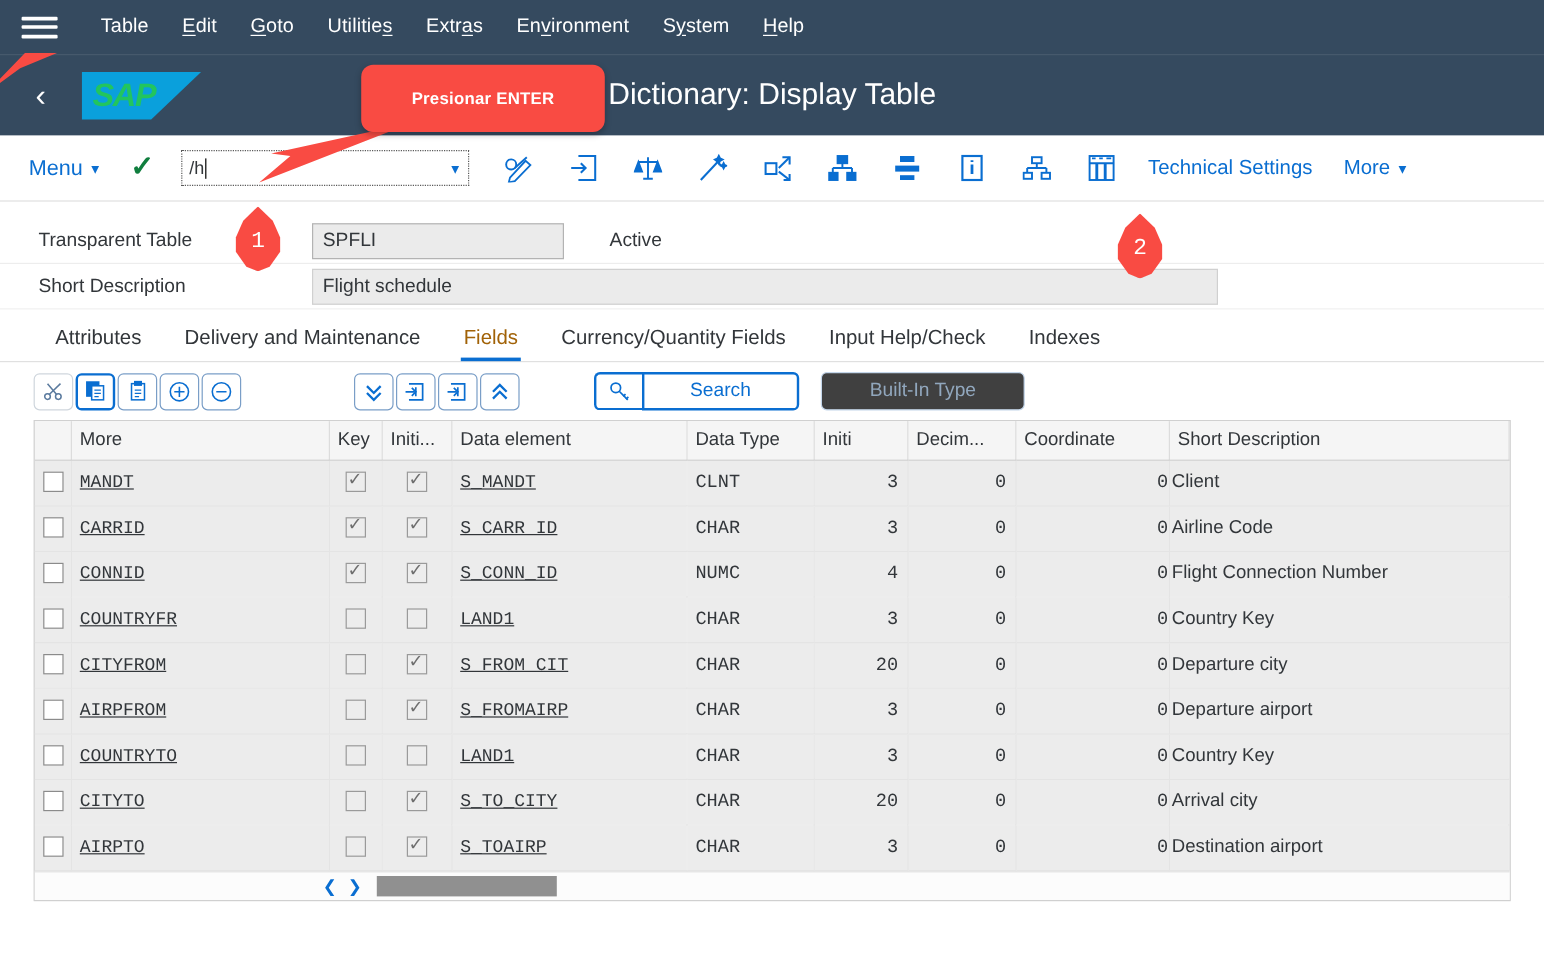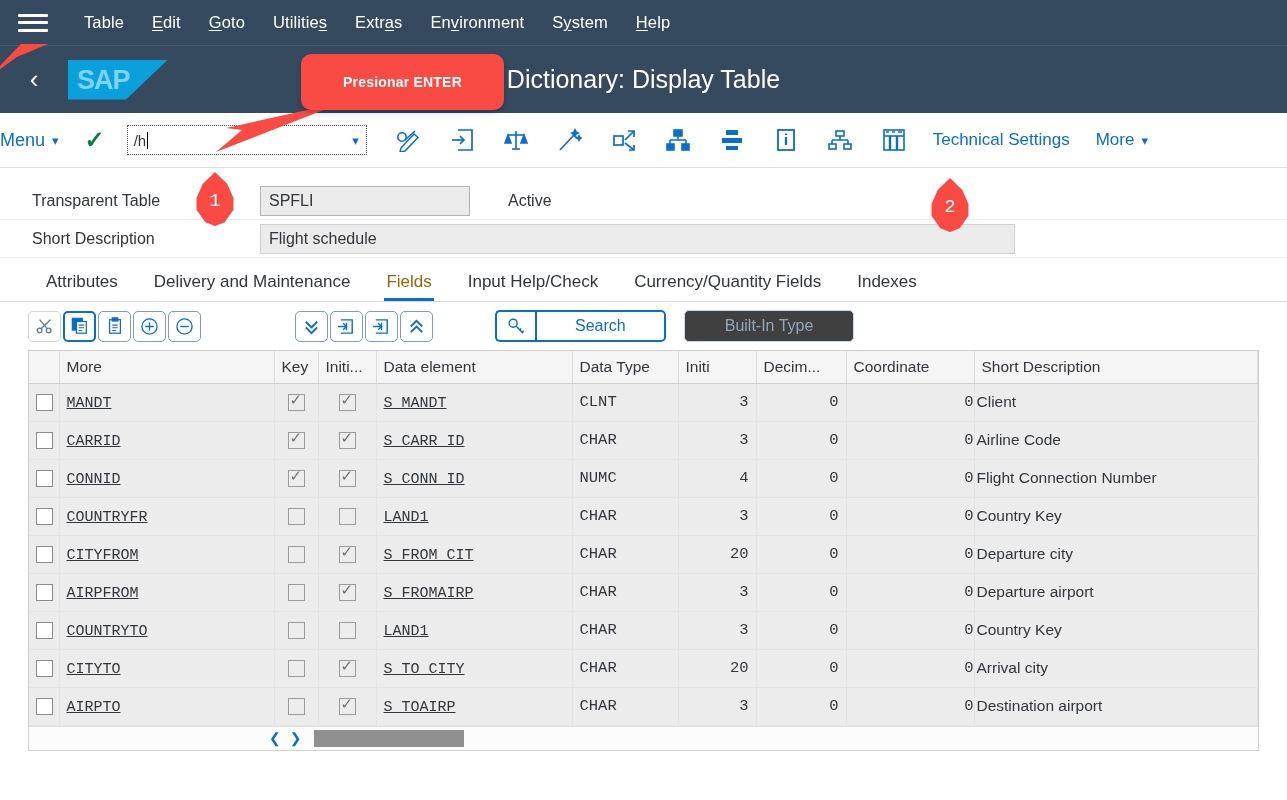--- a/index.html
+++ b/index.html
@@ -40,21 +40,21 @@
   .saplogo{
     width:100px; height:40px; position:relative; margin-left:8px;
   }
   .saplogo .shape{
     position:absolute; inset:0;
     background:#0aa0dc;
     clip-path: polygon(0 0, 100% 0, 58% 100%, 0 100%);
   }
   .saplogo .txt{
     position:absolute; left:9px; top:50%; transform:translateY(-50%);
-    color:#7dd3fc; font-weight:bold; font-size:27px; 
+    color:#22c55e; font-weight:bold; font-size:27px; font-style:italic;
     letter-spacing:-1px; font-family:"Liberation Sans", sans-serif;
   }
   .headertitle{
     position:absolute; left:0; right:0; text-align:center;
     color:#ffffff; font-size:25px; font-weight:400; pointer-events:none;
   }
 
   
   .callout{
     position:absolute; left:301px; top:54px; width:203px; height:56px;
@@ -69,21 +69,21 @@
     clip-path: polygon(100% 0, 55% 0, 0 100%, 48% 38%);
   }
   .arrow-to-field{
     position:absolute; left:196px; top:100px; width:150px; height:60px;
     z-index:38; pointer-events:none;
   }
 
   
   .toolbar{
     height:55px; background:#ffffff; display:flex; align-items:center;
-    border-bottom:1px solid #e0e0e0; position:relative; 
+    border-bottom:1px solid #e0e0e0; position:relative; padding-left:24px;
   }
   .menu-dd{ color:#0a6ed1; font-size:18px; cursor:pointer; display:flex;
     align-items:center; gap:7px; margin-right:26px;}
   .chev{ font-size:13px; }
   .okcheck{ color:#107e3e; font-size:24px; cursor:pointer; margin-right:22px;
     font-weight:bold; line-height:1;}
   .cmdfield{
     width:240px; height:30px; border:1px dotted #5a5a5a; background:#ffffff;
     display:flex; align-items:center; padding:0 6px; position:relative;
     font-size:15px; color:#32363a; cursor:text;
@@ -385,22 +385,22 @@
   <div class="formrow">
     <div class="formlabel">Short Description</div>
     <div class="readfield f-desc">Flight schedule</div>
   </div>
 </div>
 
 <div class="tabs" id="tabs">
     <div class="tab">Attributes</div>
     <div class="tab">Delivery and Maintenance</div>
     <div class="tab active">Fields</div>
+    <div class="tab">Currency/Quantity Fields</div>
     <div class="tab">Input Help/Check</div>
-    <div class="tab">Currency/Quantity Fields</div>
     <div class="tab">Indexes</div>
   </div>
 
 <div class="tabletb">
   <div class="sqbtn">
     <svg width="18" height="18" viewBox="0 0 20 20" fill="none" stroke="#5a7a9e" stroke-width="1.4">
       <circle cx="4" cy="15" r="2.6"></circle>
         <circle cx="14" cy="15" r="2.6"></circle>
         <path d="M5.6 13 L16 3"></path>
         <path d="M12.4 13 L4 3"></path>

